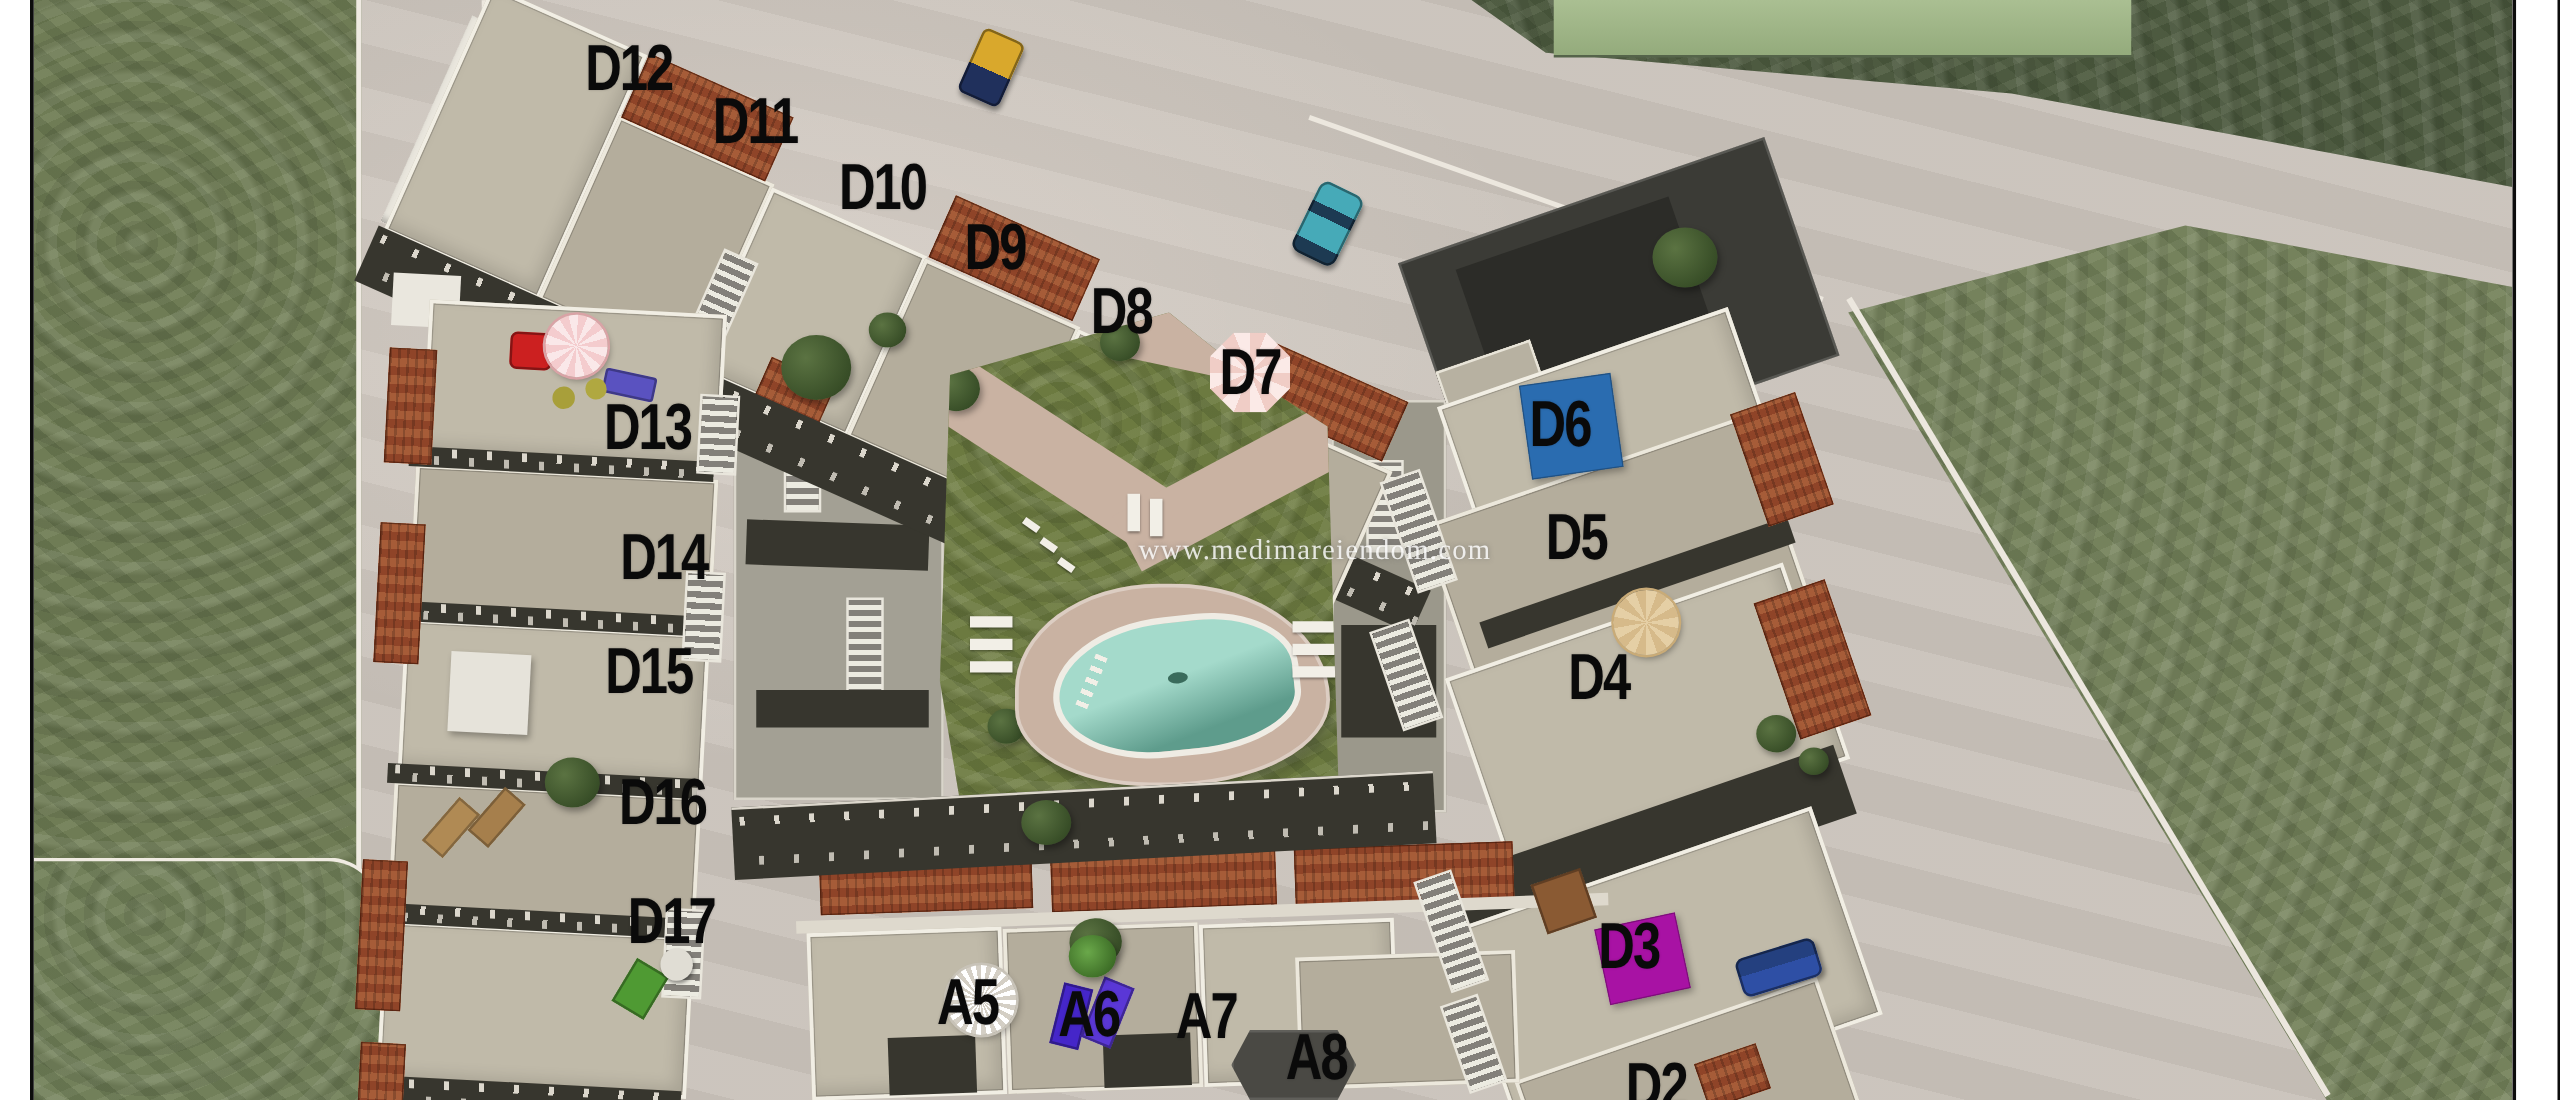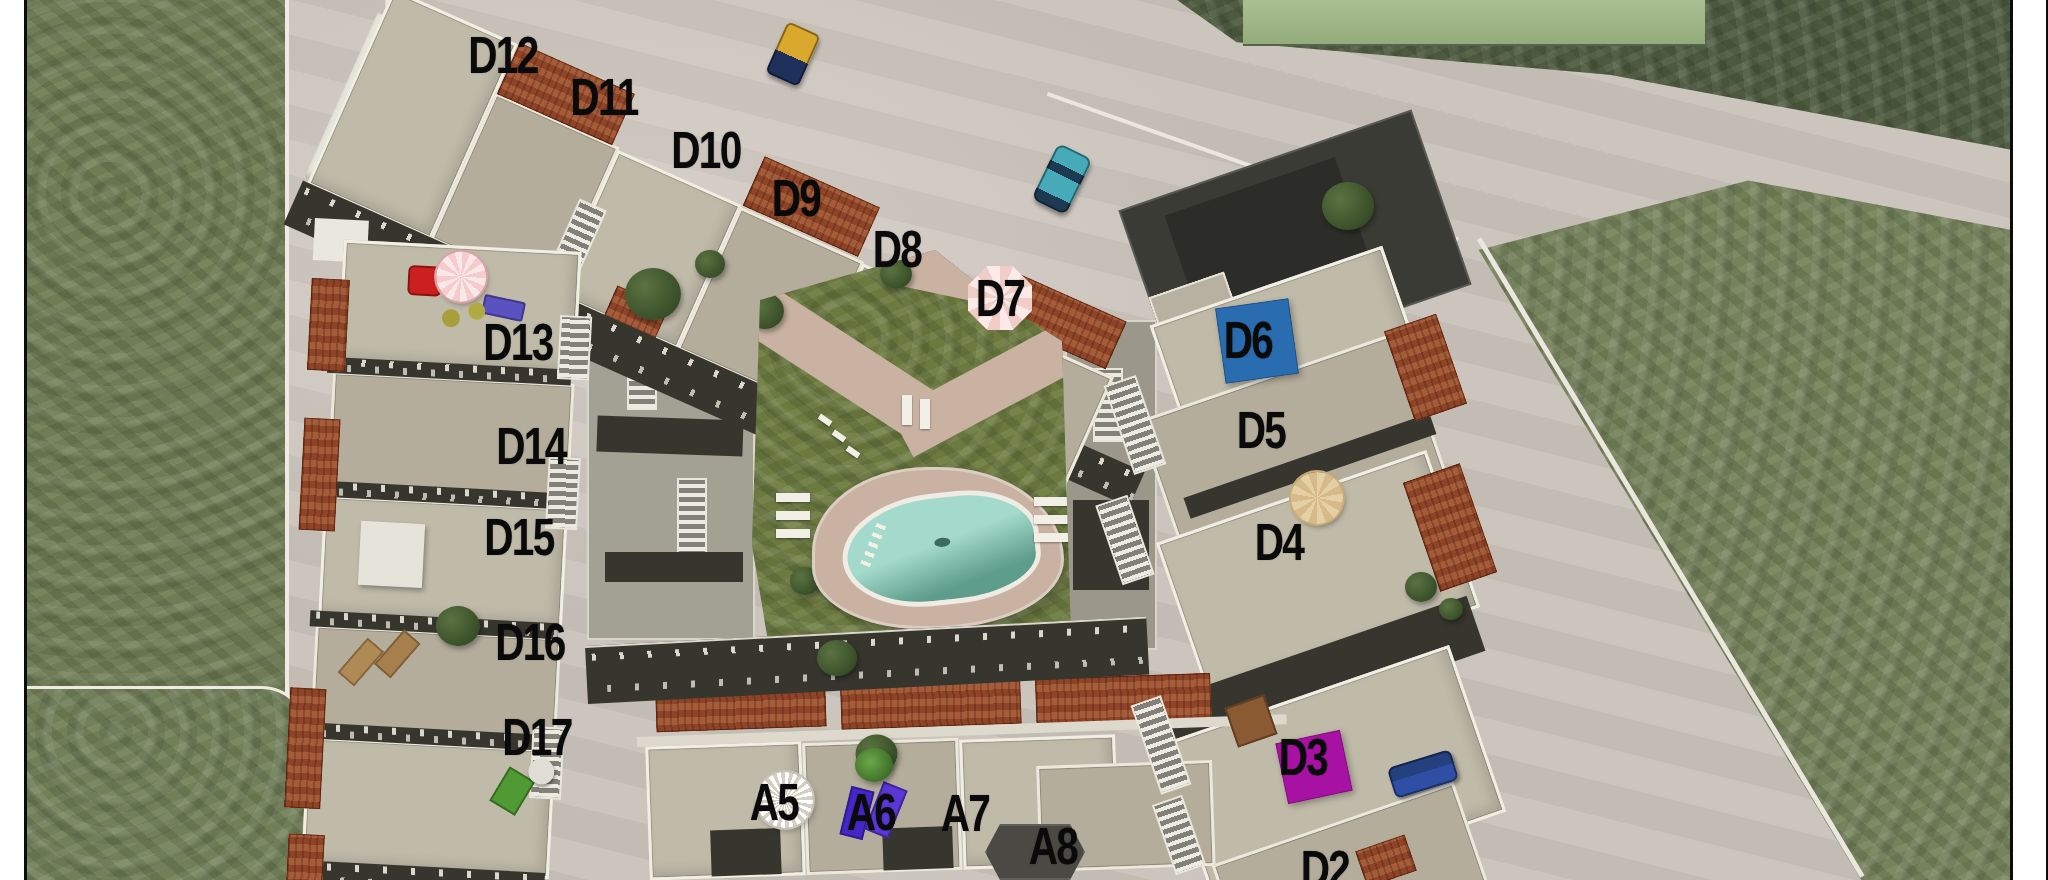--- a/index.html
+++ b/index.html
@@ -221,20 +221,21 @@
 
     <div class="abs" style="left:748px;top:26px;width:36px;height:56px;transform:rotate(24deg);z-index:8;
          background:linear-gradient(180deg,#d9a82c 55%,#20305c 55%);border-radius:6px;box-shadow:inset 0 0 0 2px rgba(0,0,0,0.4),2px 3px 4px rgba(0,0,0,0.4);"></div>
     <div class="abs" style="left:1016px;top:148px;width:38px;height:62px;transform:rotate(26deg);z-index:8;
          background:linear-gradient(180deg,#46aab8 30%,#1d3a52 30% 45%,#46aab8 45% 80%,#1d3a52 80%);border-radius:8px;box-shadow:inset 0 0 0 2px rgba(0,0,0,0.4),2px 3px 4px rgba(0,0,0,0.4);"></div>
 
     <div class="abs" style="left:941px;top:266px;width:64px;height:64px;z-index:9;
          background:repeating-conic-gradient(#f0cdc6 0 22.5deg,#fbeae7 22.5deg 45deg);
          clip-path:polygon(30% 0,70% 0,100% 30%,100% 70%,70% 100%,30% 100%,0 70%,0 30%);box-shadow:2px 3px 5px rgba(0,0,0,0.3);"></div>
 
+    <div class="watermark">www.medimareiendom.com</div>
 
     <div id="labels" class="abs" style="left:0;top:0;width:100%;height:100%;z-index:30;">
         <div class="unit-label" style="left: 476px; top: 55px;">D12</div>
         <div class="unit-label" style="left: 577px; top: 97px;">D11</div>
         <div class="unit-label" style="left: 679px; top: 150px;">D10</div>
         <div class="unit-label" style="left: 769px; top: 198px;">D9</div>
         <div class="unit-label" style="left: 870px; top: 249px;">D8</div>
         <div class="unit-label" style="left: 973px; top: 298px;">D7</div>
         <div class="unit-label" style="left: 491px; top: 342px;">D13</div>
         <div class="unit-label" style="left: 504px; top: 446px;">D14</div>

